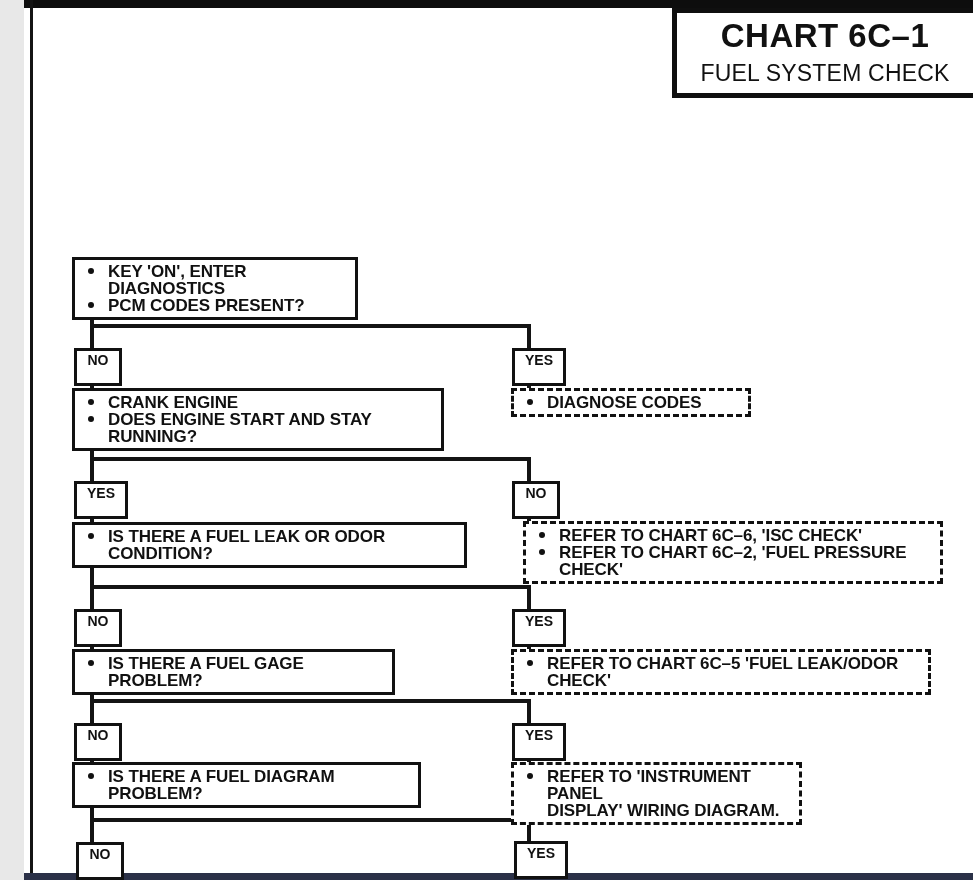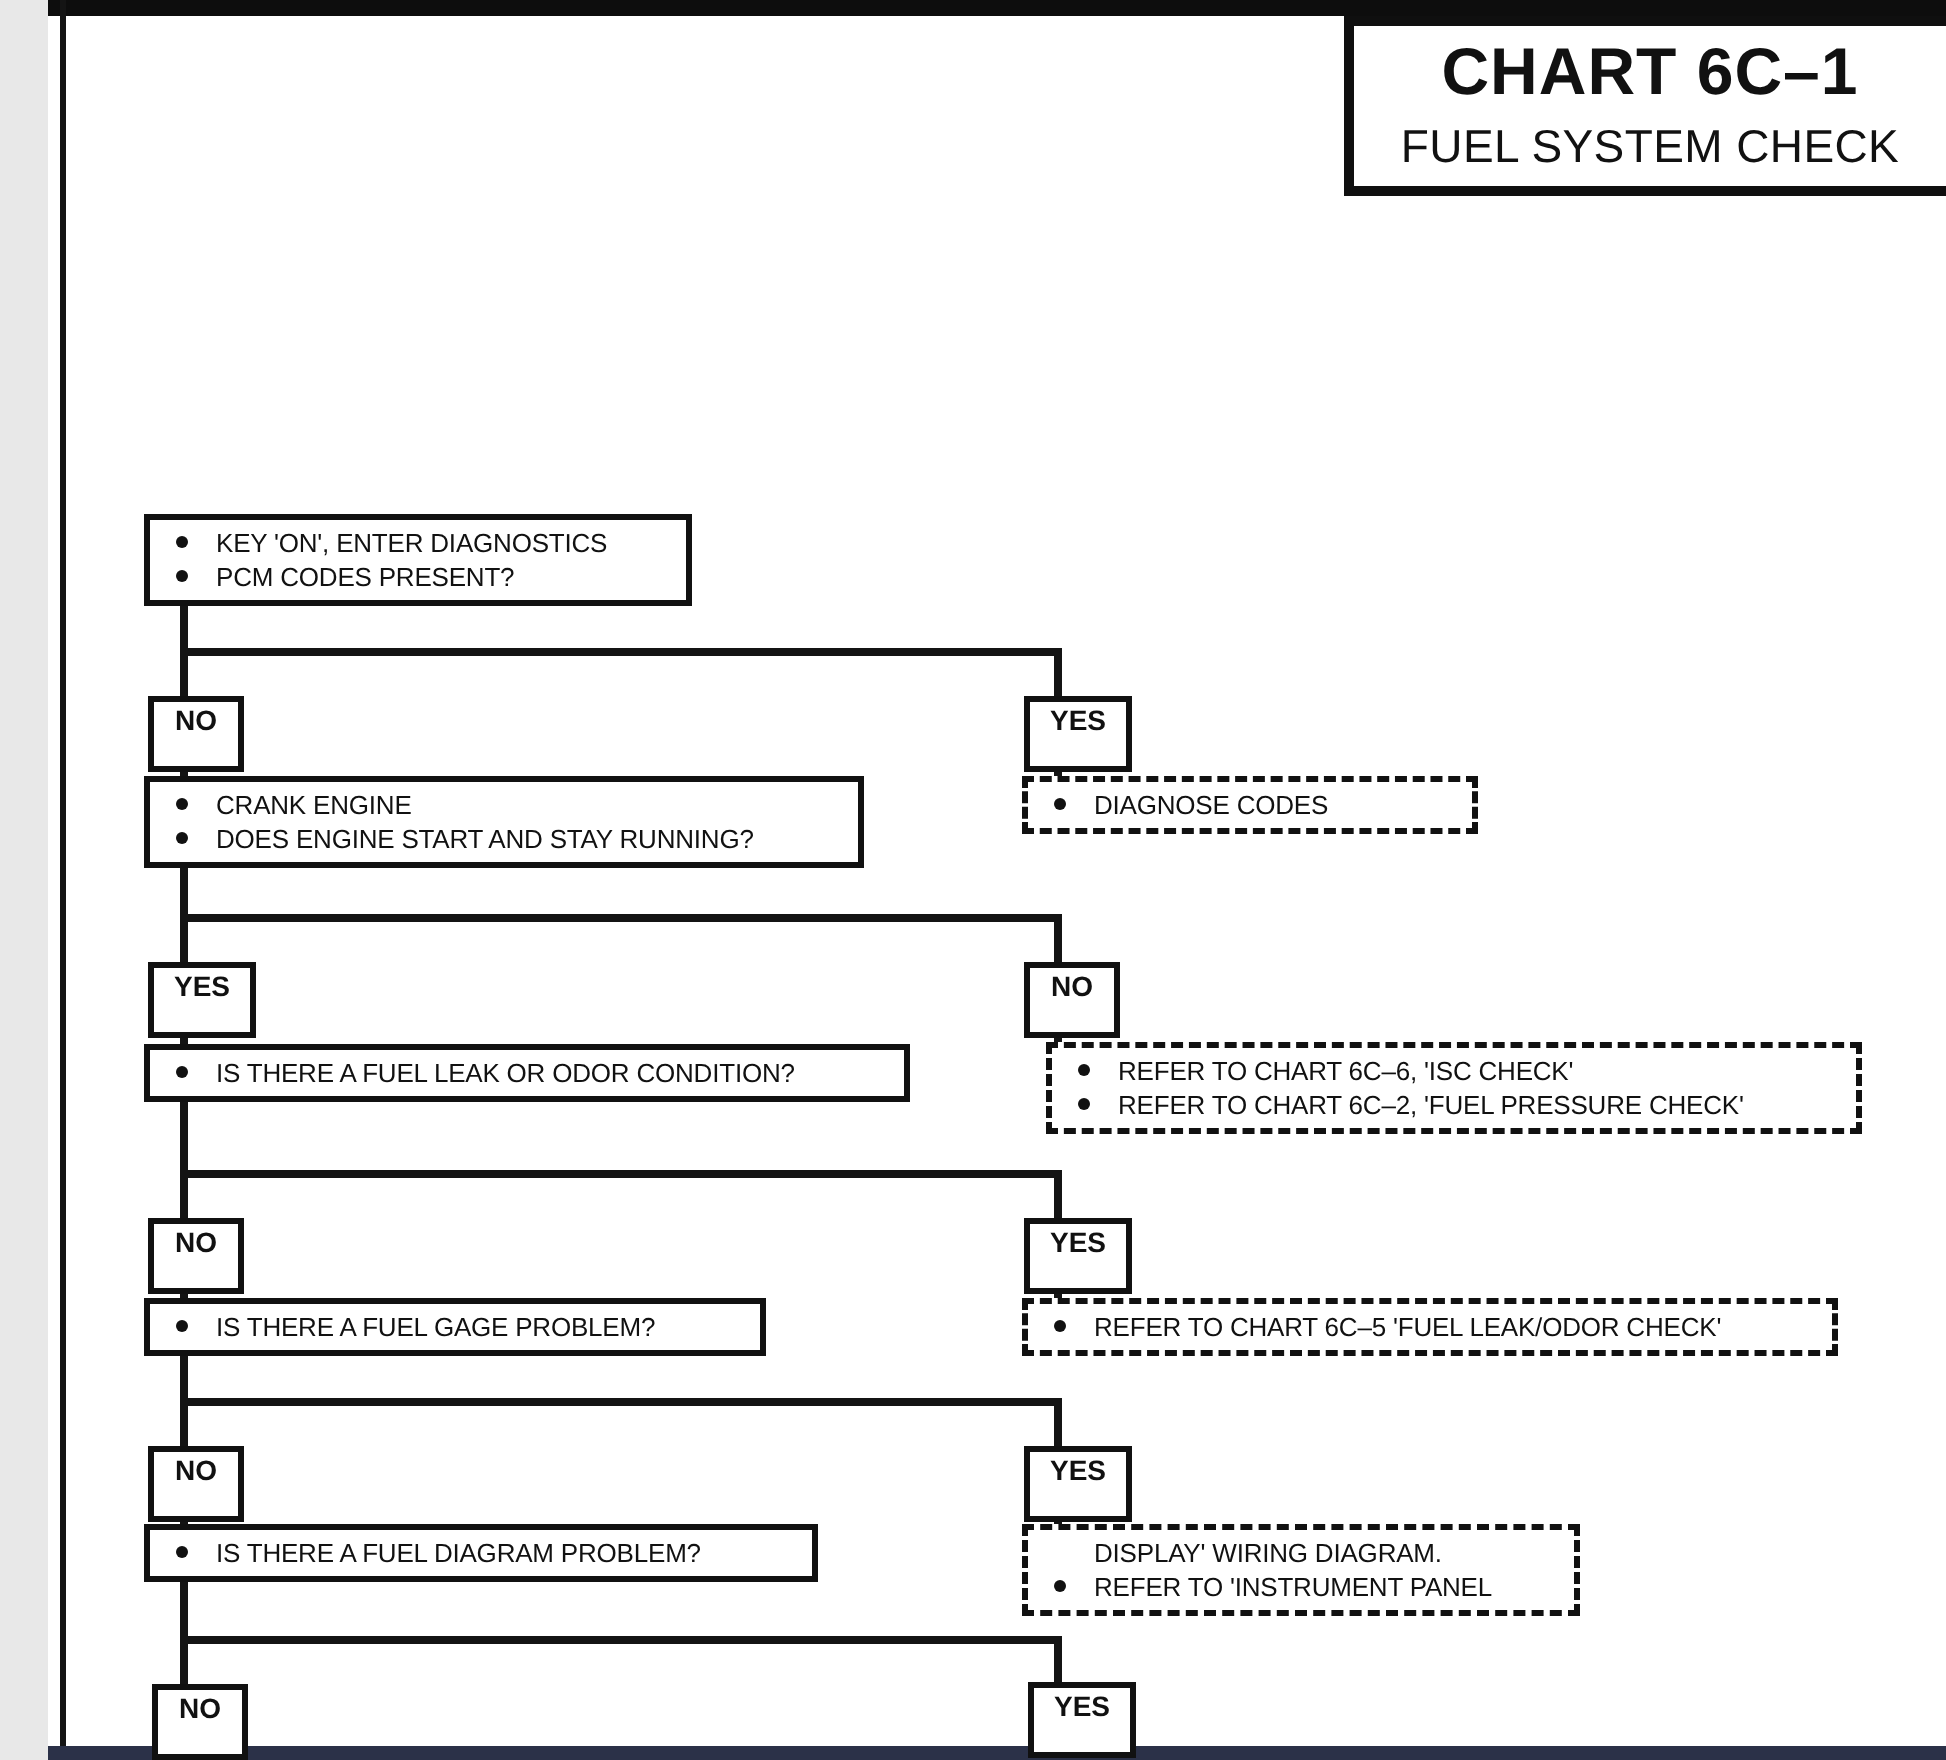--- a/index.html
+++ b/index.html
@@ -16,22 +16,22 @@
     position:absolute;left:648px;top:8px;width:296px;height:80px;
     border:5px solid #0f0f0f;background:#fff;text-align:center;
   }
   .title-box .t1{font-size:33px;font-weight:bold;line-height:46px;letter-spacing:0.5px;}
   .title-box .t2{font-size:23px;font-weight:normal;line-height:28px;letter-spacing:0.2px;}
 
   .conn{position:absolute;background:#141414;z-index:1;}
 
   .qbox,.abox{
     position:absolute;background:#fff;z-index:2;
-    font-size:13px;font-weight:normal;letter-spacing:-0.1px;
-    padding:3px 6px 3px 0;
+    font-size:17px;font-weight:bold;letter-spacing:-0.1px;
+    padding:3px 18px 3px 0;
   }
   .qbox{border:3px solid #111;}
   .abox{border:3px dashed #111;}
   .li{display:flex;line-height:17px;}
   .bullet{flex:0 0 6px;width:6px;height:6px;border-radius:50%;background:#111;margin:5px 14px 0 13px;}
   .li.cont .bullet{visibility:hidden;}
 
   .tag{
     position:absolute;z-index:2;background:#fff;border:3px solid #111;
     font-size:14px;font-weight:bold;text-align:center;
@@ -124,27 +124,27 @@
 
   <div class="qbox" style="left:48px;top:649px;width:299px;">
     <div class="li">
         <span class="bullet"></span>
         <span>IS THERE A FUEL GAGE PROBLEM?</span>
       </div>
   </div>
   <div class="tag" style="left:50px;top:723px;">NO</div>
   <div class="tag" style="left:488px;top:723px;">YES</div>
   <div class="abox" style="left:487px;top:762px;width:267px;">
+    <div class="li">
+        <span class="bullet"></span>
+        <span>REFER TO 'INSTRUMENT PANEL</span>
+      </div>
     <div class="li cont">
         <span class="bullet"></span>
         <span>DISPLAY' WIRING DIAGRAM.</span>
-      </div>
-    <div class="li">
-        <span class="bullet"></span>
-        <span>REFER TO 'INSTRUMENT PANEL</span>
       </div>
   </div>
 
   <div class="qbox" style="left:48px;top:762px;width:325px;">
     <div class="li">
         <span class="bullet"></span>
         <span>IS THERE A FUEL DIAGRAM PROBLEM?</span>
       </div>
   </div>
   <div class="tag" style="left:52px;top:842px;">NO</div>

